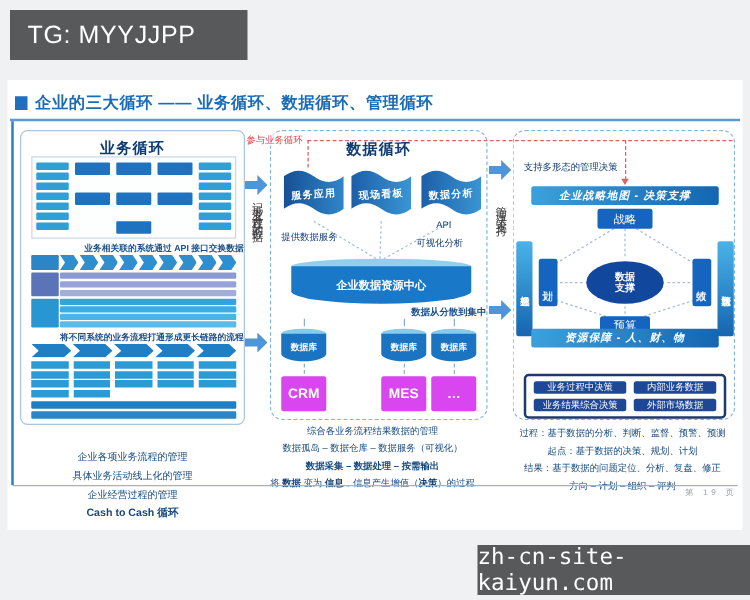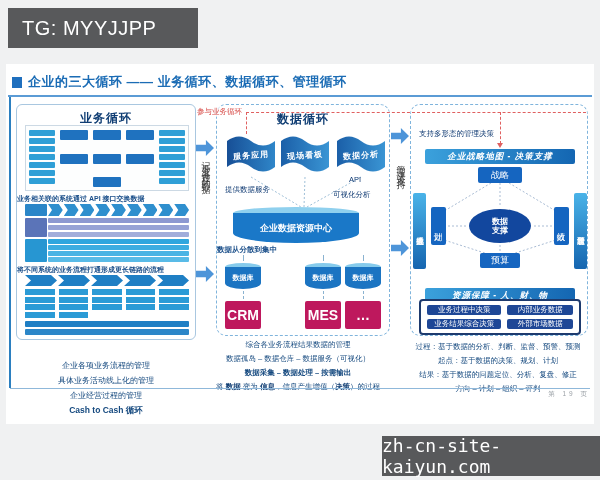--- a/index.html
+++ b/index.html
@@ -23,31 +23,31 @@
   .p-dash{border:1.5px dashed #7fb4dc;border-radius:10px;background:#fff}
   .p-dat{left:216px;top:104px;width:174px;height:232px}
   .p-mgm{left:410px;top:104px;width:178px;height:232px}
   
   .sysbox{left:8px;top:20px;width:164px;height:66px;background:#fdfefe;border:1px solid #ccd9e4}
   .stack{display:flex;flex-direction:column;gap:2px}
   .sbar{width:26px;height:6px;background:#2f9fd6;border-radius:1px}
   .cbox{width:28px;height:10px;background:#1f72bf;border-radius:1px}
   .chev{clip-path:polygon(0 0,calc(100% - 4px) 0,100% 50%,calc(100% - 4px) 100%,0 100%,4px 50%)}
   .bigchev{clip-path:polygon(0 0,calc(100% - 6px) 0,100% 50%,calc(100% - 6px) 100%,0 100%,6px 50%)}
-  .caption{width:100%;text-align:left;font-size:7px;font-weight:bold;color:#1b4f8a}
+  .caption{width:100%;text-align:right;font-size:7px;font-weight:bold;color:#1b4f8a}
   
   .flag{width:48px;height:40px}
   .flag svg{position:absolute;left:0;top:0}
   .flag-label{position:absolute;inset:0;display:flex;align-items:center;justify-content:center;color:#fff;font-size:8px;font-weight:bold;transform:rotate(-4deg);letter-spacing:1px}
   
   .cyl{position:absolute}
   .cyl-top{position:absolute;left:0;right:0;top:0;border-radius:50%}
   .cyl-body{position:absolute;left:0;right:0;bottom:0;display:flex;align-items:center;justify-content:center;color:#fff;font-weight:bold}
   .dashv{position:absolute;width:0;border-left:1px dashed #8ab2d0}
-  .sysb{position:absolute;left:0;right:0;background:#be185d;color:#fff;display:flex;align-items:center;justify-content:center;font-weight:bold;font-size:14px;border-radius:2px}
+  .sysb{position:absolute;left:0;right:0;background:#d946ef;color:#fff;display:flex;align-items:center;justify-content:center;font-weight:bold;font-size:11px;border-radius:2px}
   
   .notes{display:flex;flex-direction:column;gap:4px;text-align:center}
   .note{font-size:7.5px;color:#15497f}
   .note b{color:#0f3d73}
   
   .arrowr{width:18px;height:16px;background:#4e95d9;clip-path:polygon(0 30%,55% 30%,55% 0,100% 50%,55% 100%,55% 70%,0 70%)}
   .vtext{writing-mode:vertical-rl;text-orientation:upright;font-size:9px;color:#3a3a3a;letter-spacing:3px}
   .redtext{font-size:7.5px;color:#d64541;white-space:nowrap;z-index:6;background:rgba(255,255,255,.6)}
   .redh{border-top:1px dashed #e06060;z-index:5}
   .redv{border-left:1px dashed #e06060;z-index:5}
@@ -244,21 +244,21 @@
     <svg viewBox="0 0 48 40" width="48" height="40">
         <path d="M0 6 C 8 0,16 0,24 6 C 32 12,40 12,48 6 L 48 32 C 40 38,32 38,24 32 C 16 26,8 26,0 32 Z" fill="url(#fg2)"></path>
       </svg>
     <span class="flag-label">数据分析</span>
   </div>
 
   <div class="abs annot" style="left:8px;top:80px">提供数据服务</div>
   <div class="abs annot" style="left:132px;top:70px">API</div>
   <div class="abs annot" style="left:116px;top:85px">可视化分析</div>
 
-  <div class="cyl" style="left:16px;top:102px;width:126px;height:36px">
+  <div class="cyl" style="left:16px;top:102px;width:144px;height:36px">
     <div class="cyl-top" style="height:12px;background:#8fd0ee"></div>
     <div class="cyl-body" style="top:6px;background:#1a78c8;border-radius:0 0 50% 50%/0 0 10px 10px;font-size:9px">企业数据资源中心</div>
   </div>
 
   <div class="abs caption" style="top:140px;font-size:7.5px">数据从分散到集中</div>
 
   <div class="abs" style="left:8px;top:152px;width:36px;height:72px">
     <div class="dashv" style="left:18px;top:-2px;height:6px"></div>
     <div class="cyl" style="left:0;top:6px;width:36px;height:26px">
       <div class="cyl-top" style="height:8px;background:#86cbec"></div>
@@ -321,21 +321,21 @@
   <div class="abs node vnode" style="left:143px;top:102px;width:15px;height:38px;font-size:8.5px">绩效</div>
   <div class="abs ellipse" style="left:58px;top:104px;width:62px;height:34px">
     <span>数据</span>
     <span>支撑</span>
   </div>
   <div class="abs node" style="left:69px;top:148px;width:40px;height:15px">预算</div>
 
   <div class="abs sidebox" style="left:2px;top:88px;width:13px;height:76px">选择业务模式</div>
   <div class="abs sidebox" style="left:163px;top:88px;width:13px;height:76px">运转状态预警</div>
 
-  <div class="abs banner" style="left:14px;top:183px;width:150px;height:15px">资源保障 - 人、财、物</div>
+  <div class="abs banner" style="left:14px;top:158px;width:150px;height:15px">资源保障 - 人、财、物</div>
 
   <div class="abs darkbox" style="left:8px;top:194px;width:162px;height:36px">
     <div class="prow">
       <div class="pill" style="flex:52">业务过程中决策</div>
       <div class="pill" style="flex:46">内部业务数据</div>
     </div>
     <div class="prow">
       <div class="pill" style="flex:52">业务结果综合决策</div>
       <div class="pill" style="flex:46">外部市场数据</div>
     </div>

